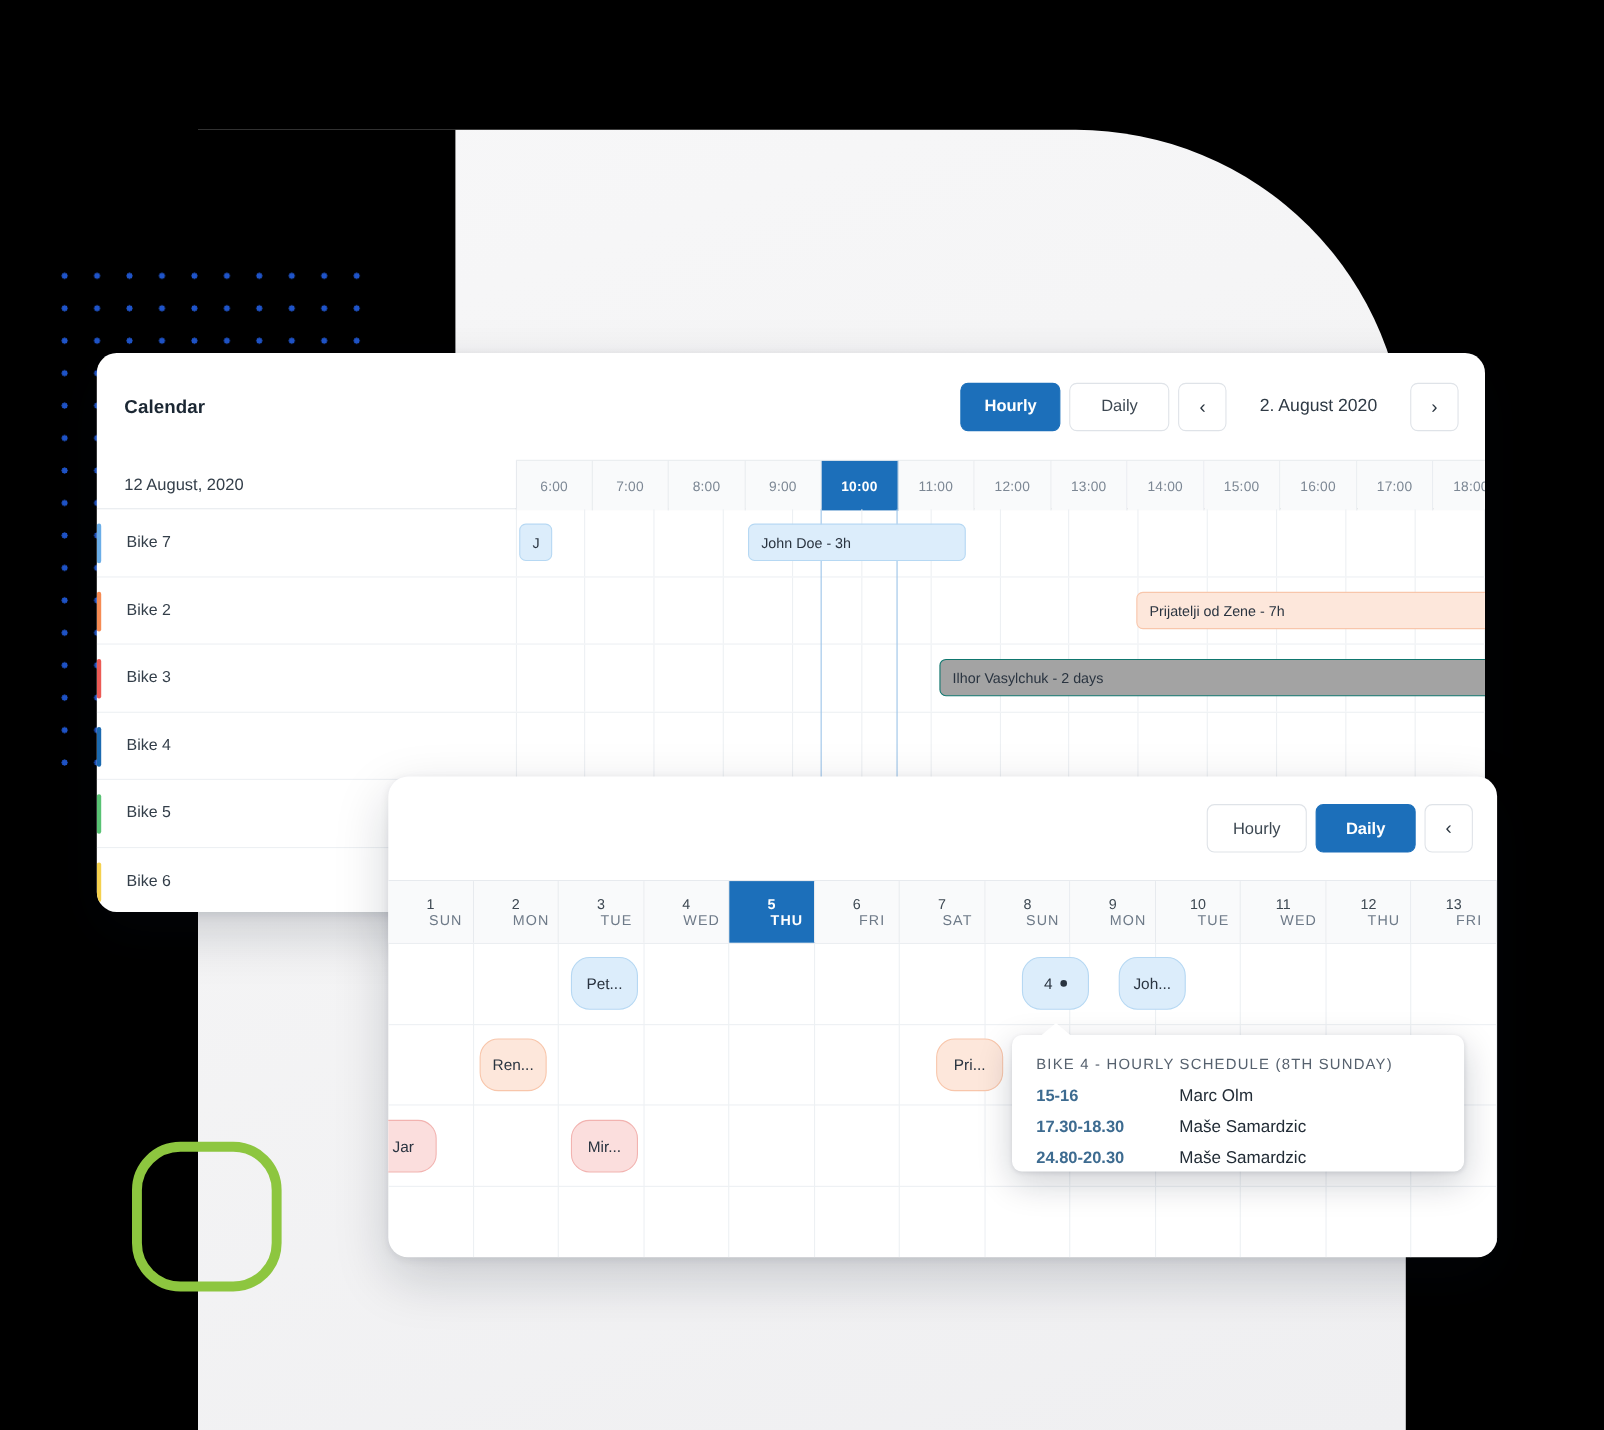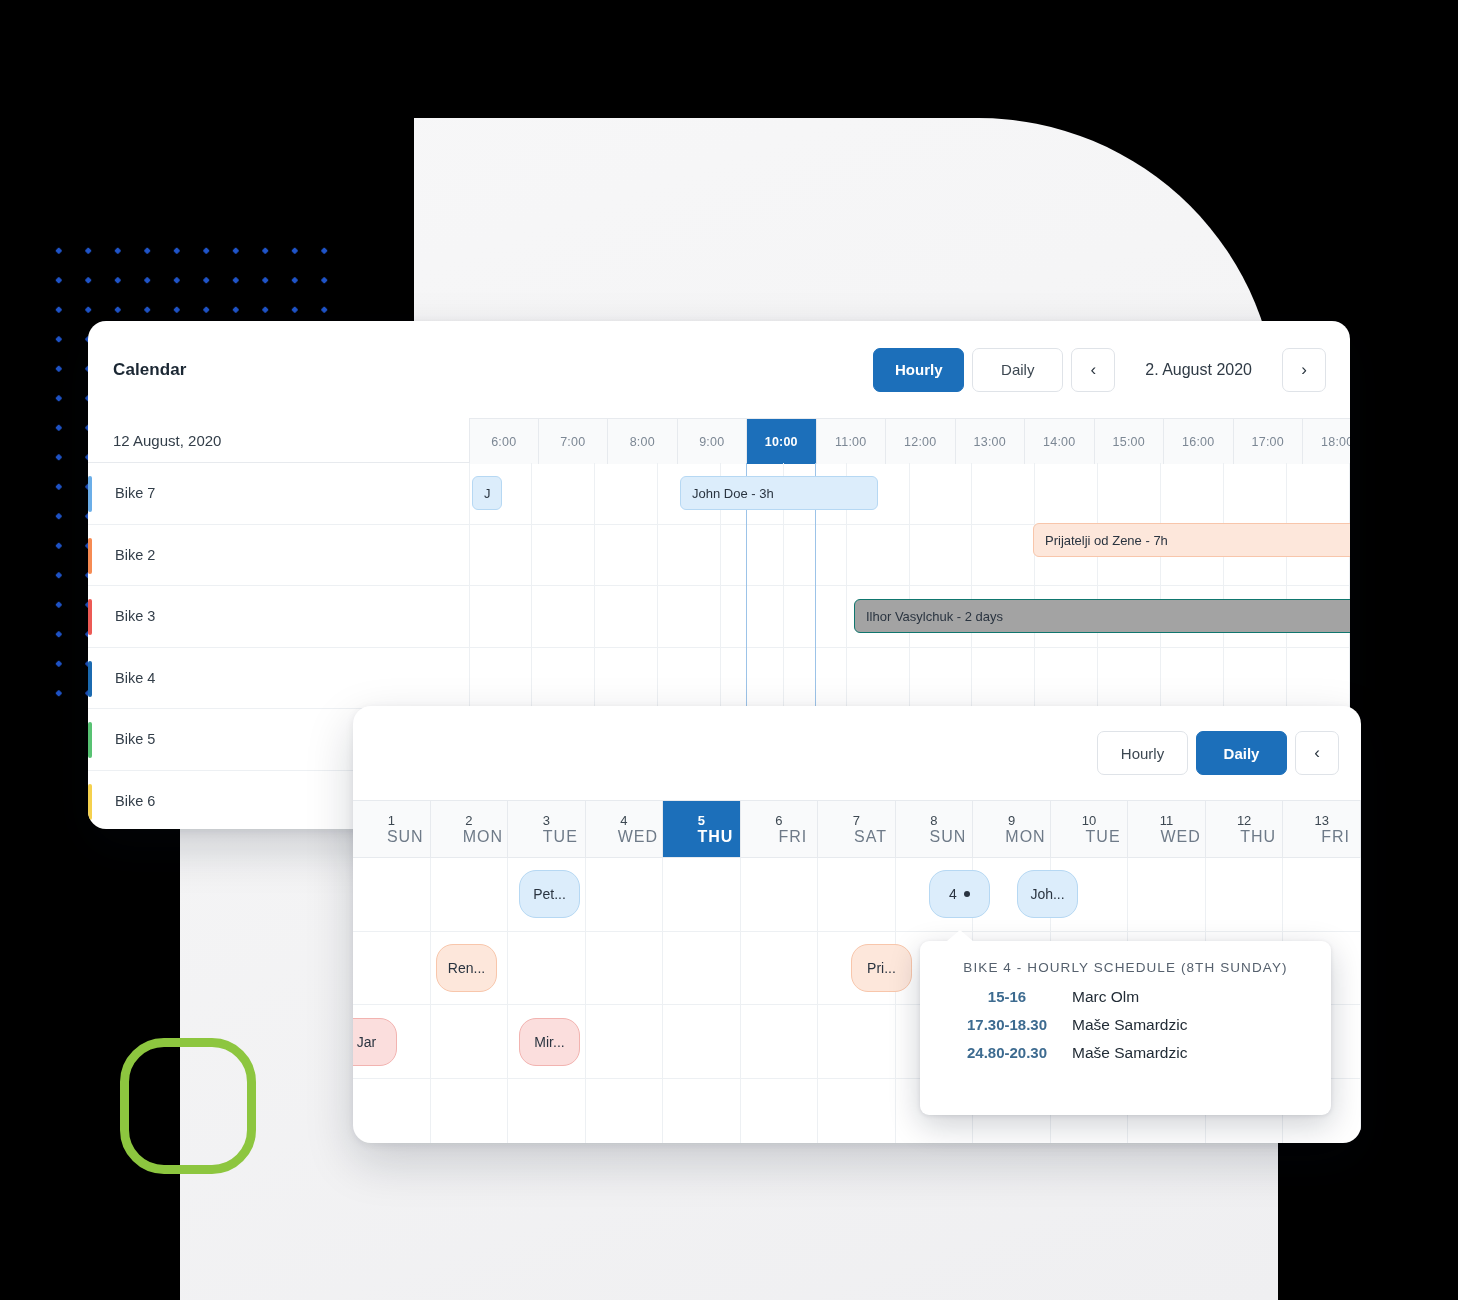--- a/index.html
+++ b/index.html
@@ -151,21 +151,21 @@
   }
 
   .dp-dayhead { display: flex; height: 58px; border-top: 1px solid #e7eaee; border-bottom: 1px solid #e7eaee; }
   .dp-dayhead .dcell {
     width: 83px; background: #f9fafb;
     border-right: 1px solid #e7eaee;
     display: flex; flex-direction: column; align-items: center; justify-content: center;
     gap: 2px;
   }
   .dp-dayhead .dcell .dnum { font-size: 13px; color: #3d4852; line-height: 1; }
-  .dp-dayhead .dcell .ddow { font-size: 16px; color: #6e7a88; letter-spacing: 1px; line-height: 1; margin-left: 28px; }
+  .dp-dayhead .dcell .ddow { font-size: 13px; color: #6e7a88; letter-spacing: 1px; line-height: 1; margin-left: 28px; }
   .dp-dayhead .dcell.active { background: #1C6FBA; }
   .dp-dayhead .dcell.active .dnum,
   .dp-dayhead .dcell.active .ddow { color: #fff; font-weight: bold; }
 
   .dp-body { position: relative; height: 285px; }
   .dp-colgrid { position: absolute; inset: 0; display: flex; pointer-events: none; }
   .dp-colgrid .c { width: 83px; border-right: 1px solid #edf0f3; }
   .dp-rowgrid { position: absolute; inset: 0; }
   .dp-rowgrid .r { height: 73.5px; border-bottom: 1px solid #edf0f3; }
 
@@ -180,27 +180,26 @@
   }
   .dchip.blue  { background: #dcedfb; border: 1px solid #b6d8f3; }
   .dchip.peach { background: #fde7db; border: 1px solid #f8c6ab; }
   .dchip.rose  { background: #fbdedd; border: 1px solid #f2b3b0; }
   .dchip .dot { width: 6px; height: 6px; border-radius: 50%; background: #2a3440; display: inline-block; }
 
   
   #popover {
     position: absolute;
     left: 920px; top: 941px;
-    width: 411px; height: 174px;
+    width: 411px; height: 124px;
     background: #ffffff;
     border-radius: 9px;
     box-shadow: 0 10px 32px rgba(10,20,40,.20), 0 1px 4px rgba(10,20,40,.10);
     padding: 19px 22px 0 22px;
     z-index: 40;
-    text-align: center;
   }
   #popover::before {
     content: ""; position: absolute;
     left: 27px; top: -11px;
     border-left: 13px solid transparent;
     border-right: 13px solid transparent;
     border-bottom: 11px solid #ffffff;
   }
   .pop-title {
     font-size: 13.5px; color: #56616e; letter-spacing: 1.1px;
@@ -372,21 +371,21 @@
             </div>
           </div>
           <div class="nowline" style="left: 658px;"></div>
           <div class="nowline" style="left: 727px;"></div>
           <div class="ev blue" style="left: 384px; width: 30px; top: 13px;">
             <span>J</span>
           </div>
           <div class="ev blue" style="left: 592px; width: 198px; top: 13px;">
             <span>John Doe - 3h</span>
           </div>
-          <div class="ev peach" style="left: 945px; width: 420px; top: 60px; align-items: center;">
+          <div class="ev peach" style="left: 945px; width: 420px; top: 75px; align-items: center;">
             <span>Prijatelji od Zene - 7h</span>
           </div>
           <div class="ev rose" style="left: 766px; width: 599px; top: 136px;">
             <span>Ilhor Vasylchuk - 2 days</span>
           </div>
         </div>
     </div>
 
   </div>
 

